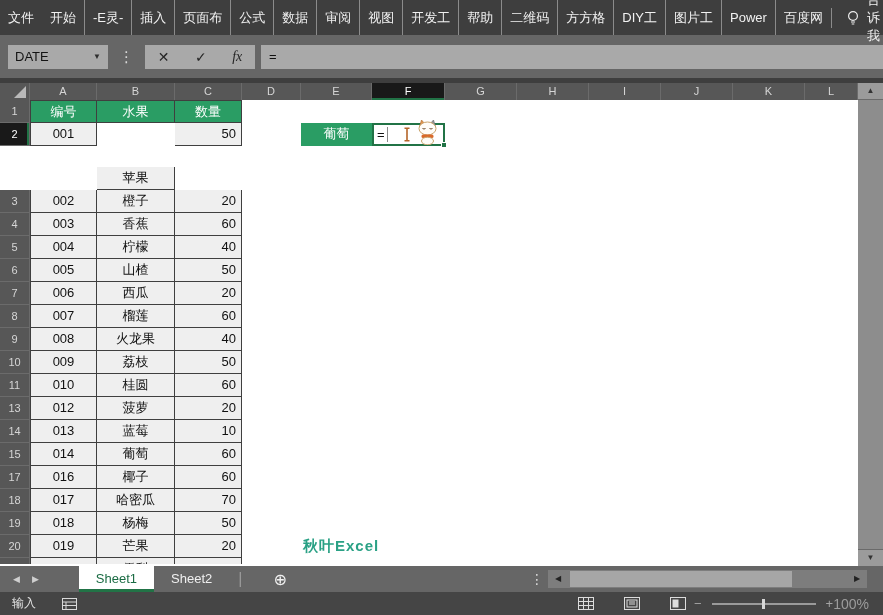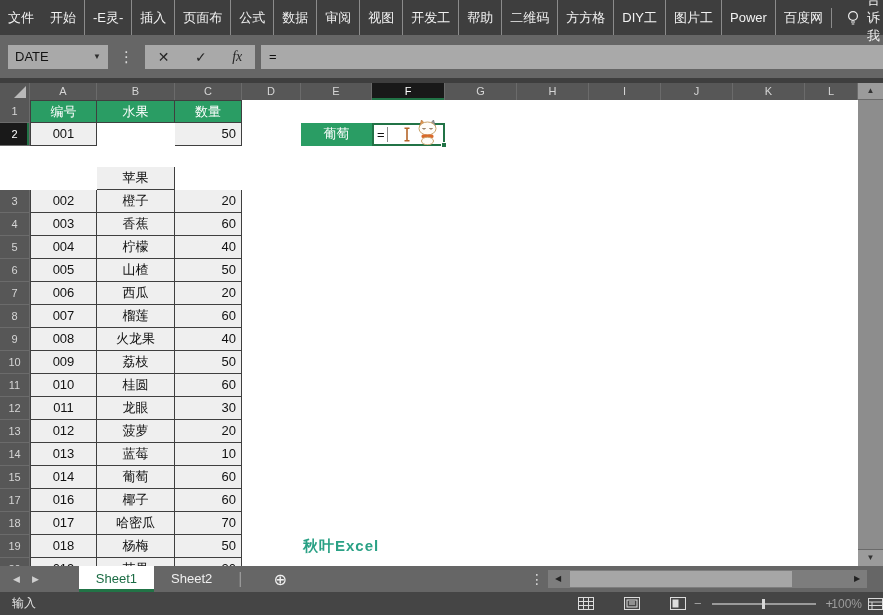--- a/index.html
+++ b/index.html
@@ -80,29 +80,29 @@
   .tsep { color:#9a9a9a; margin:0 9px; line-height:26px; }
   .plus { font-size:16px; margin-left:22px; color:#f0f0f0; }
   .tb-dots { position:absolute; left:530px; color:#d9d9d9; font-size:14px; }
   .hscroll { position:absolute; left:548px; right:16px; top:4px; height:18px; display:flex; }
   .hbtn { width:20px; background:#7d7d7d; color:#222; font-size:8px; text-align:center; line-height:18px; }
   .htrack { flex:1; background:#7d7d7d; display:flex; }
   .hthumb { width:222px; background:#a6a6a6; margin:1px 0 1px 2px; }
 
   
   .statusbar { position:relative; height:23px; background:#454545; color:#e6e6e6;
-    font-size:12px; display:flex; align-items:center;justify-content:space-between; }
+    font-size:12px; display:flex; align-items:center; }
   .mode { margin-left:12px; }
   .macro { margin-left:26px; }
   .views { position:absolute; left:578px; display:flex; gap:30px; align-items:center; }
   .zoomer { position:absolute; left:694px; display:flex; align-items:center; color:#a5a5a5; }
   .zoomer .minus,.zoomer .pluz { font-size:13px; }
   .ztrack { position:relative; width:104px; height:2px; background:#9a9a9a; margin:0 10px; }
   .zthumb { position:absolute; left:50px; top:-4px; width:3px; height:10px; background:#d6d6d6; }
-  .zlevel { position:absolute; right:21px; color:#9c9c9c; font-size:12px; }
+  .zlevel { position:absolute; right:14px; color:#9c9c9c; font-size:14px; }
 </style>
 </head>
 <body>
 
 <div class="ribbon">
   <div class="rtabs" id="ribbon-tabs">
       <span class="rtab">文件</span>
       <span class="rtab">开始</span>
       <span class="rtab rsep">-E灵-</span>
       <span class="rtab rsep">插入</span>
@@ -327,35 +327,20 @@
         <div class="ec" style="width: 71px;"></div>
         <div class="ec" style="width: 73px;"></div>
         <div class="ec" style="width: 72px;"></div>
         <div class="ec" style="width: 72px;"></div>
         <div class="ec" style="width: 72px;"></div>
         <div class="ec" style="width: 72px;"></div>
         <div class="ec" style="width: 72px;"></div>
         <div class="ec" style="width: 53px;"></div>
       </div>
       <div class="grow">
-        <div class="rh">12</div>
-        <div class="tc ctr bl" style="width: 67px;">011</div>
-        <div class="tc ctr" style="width: 78px;">龙眼</div>
-        <div class="tc num" style="width: 67px;">30</div>
-        <div class="ec" style="width: 59px;"></div>
-        <div class="ec" style="width: 71px;"></div>
-        <div class="ec" style="width: 73px;"></div>
-        <div class="ec" style="width: 72px;"></div>
-        <div class="ec" style="width: 72px;"></div>
-        <div class="ec" style="width: 72px;"></div>
-        <div class="ec" style="width: 72px;"></div>
-        <div class="ec" style="width: 72px;"></div>
-        <div class="ec" style="width: 53px;"></div>
-      </div>
-      <div class="grow">
         <div class="rh">13</div>
         <div class="tc ctr bl" style="width: 67px;">012</div>
         <div class="tc ctr" style="width: 78px;">菠萝</div>
         <div class="tc num" style="width: 67px;">20</div>
         <div class="ec" style="width: 59px;"></div>
         <div class="ec" style="width: 71px;"></div>
         <div class="ec" style="width: 73px;"></div>
         <div class="ec" style="width: 72px;"></div>
         <div class="ec" style="width: 72px;"></div>
         <div class="ec" style="width: 72px;"></div>

